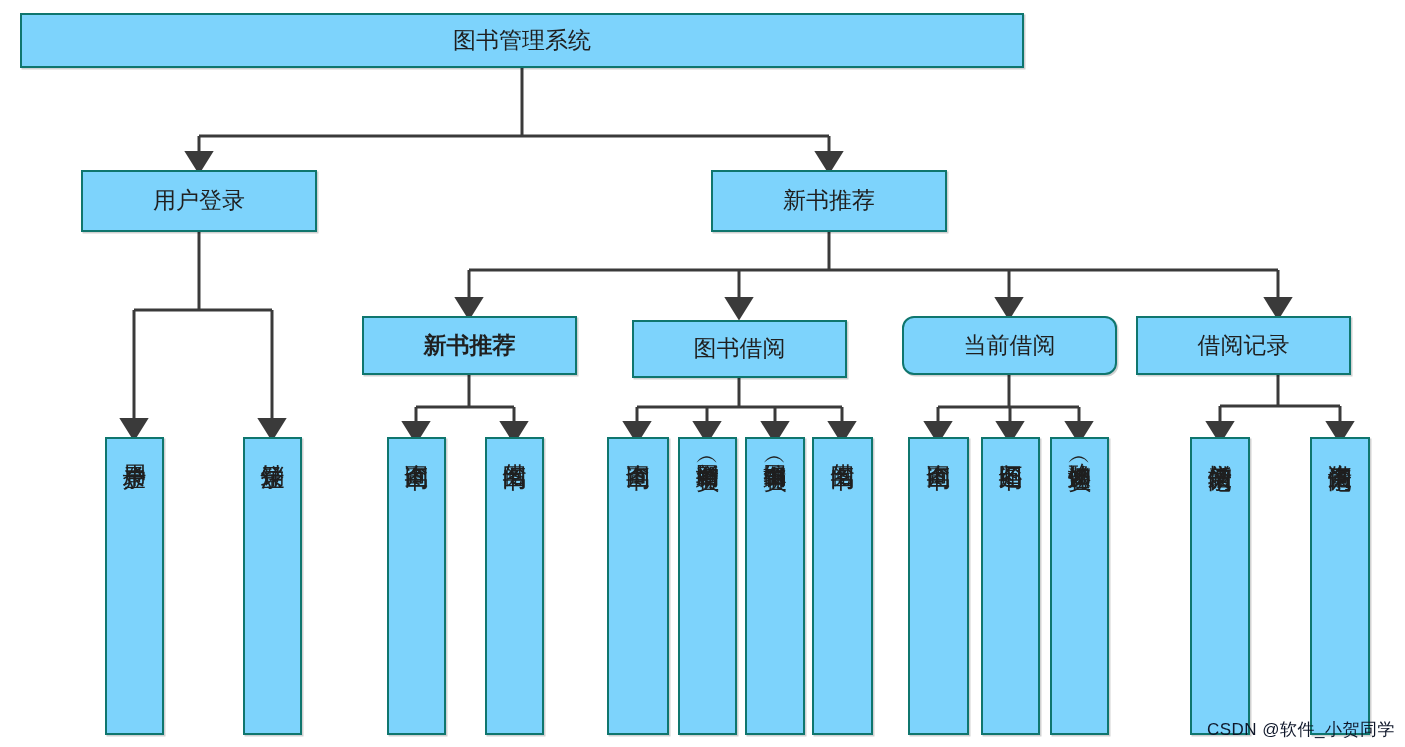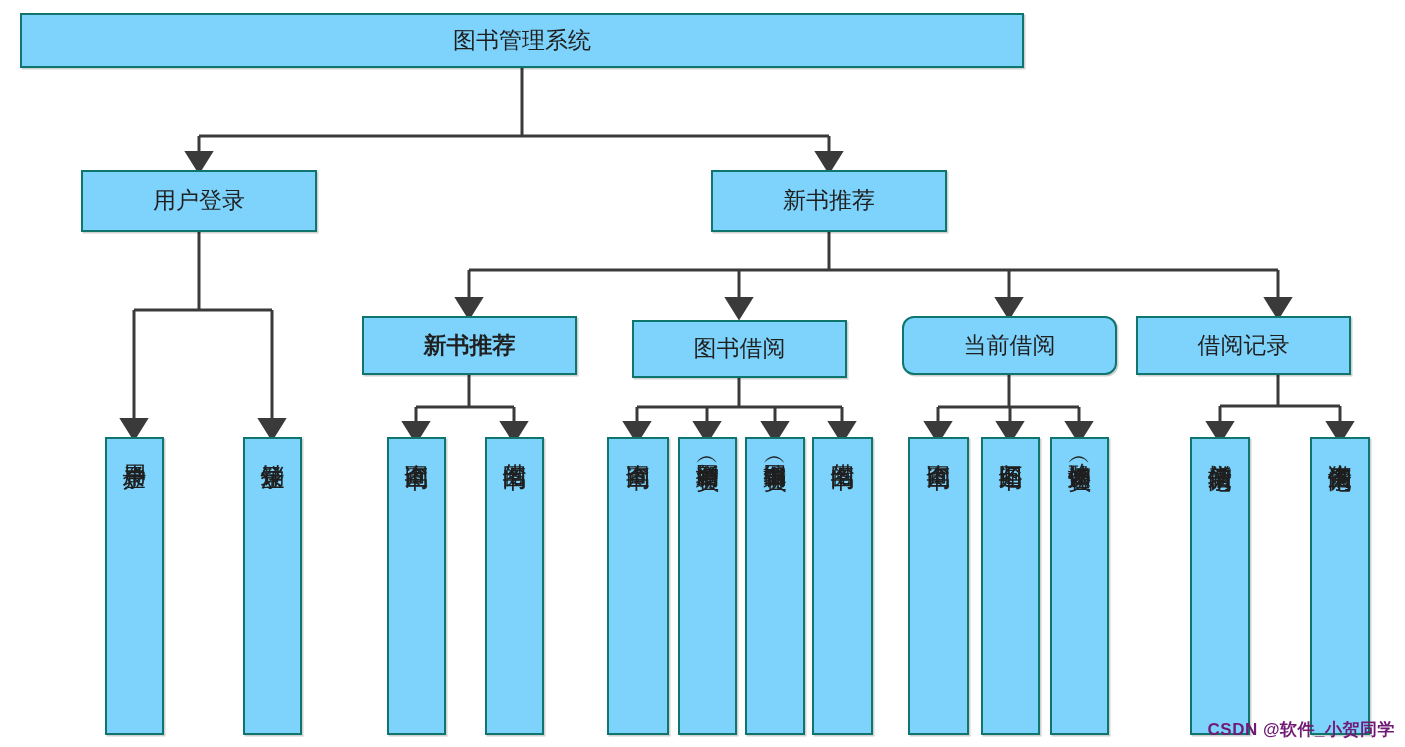--- a/index.html
+++ b/index.html
@@ -62,24 +62,23 @@
     line-height: 1;
   }
   .node.vertical.tall .label {
     font-size: 23px;
   }
   .watermark {
     position: absolute;
     right: 10px;
     bottom: 6px;
     font-size: 17px;
-    color: #701a75;
+    color: #0f172a;
     letter-spacing: 0.5px;
     white-space: nowrap;
-    font-weight: bold;
   }
 </style>
 </head>
 <body>
 
 <div id="diagram-root">
 
   <svg class="edges" viewBox="0 0 1405 747" xmlns="http://www.w3.org/2000/svg">
     <defs>
       <marker id="arrowhead" markerWidth="9" markerHeight="10" refX="2.5" refY="5" orient="auto" markerUnits="strokeWidth">

